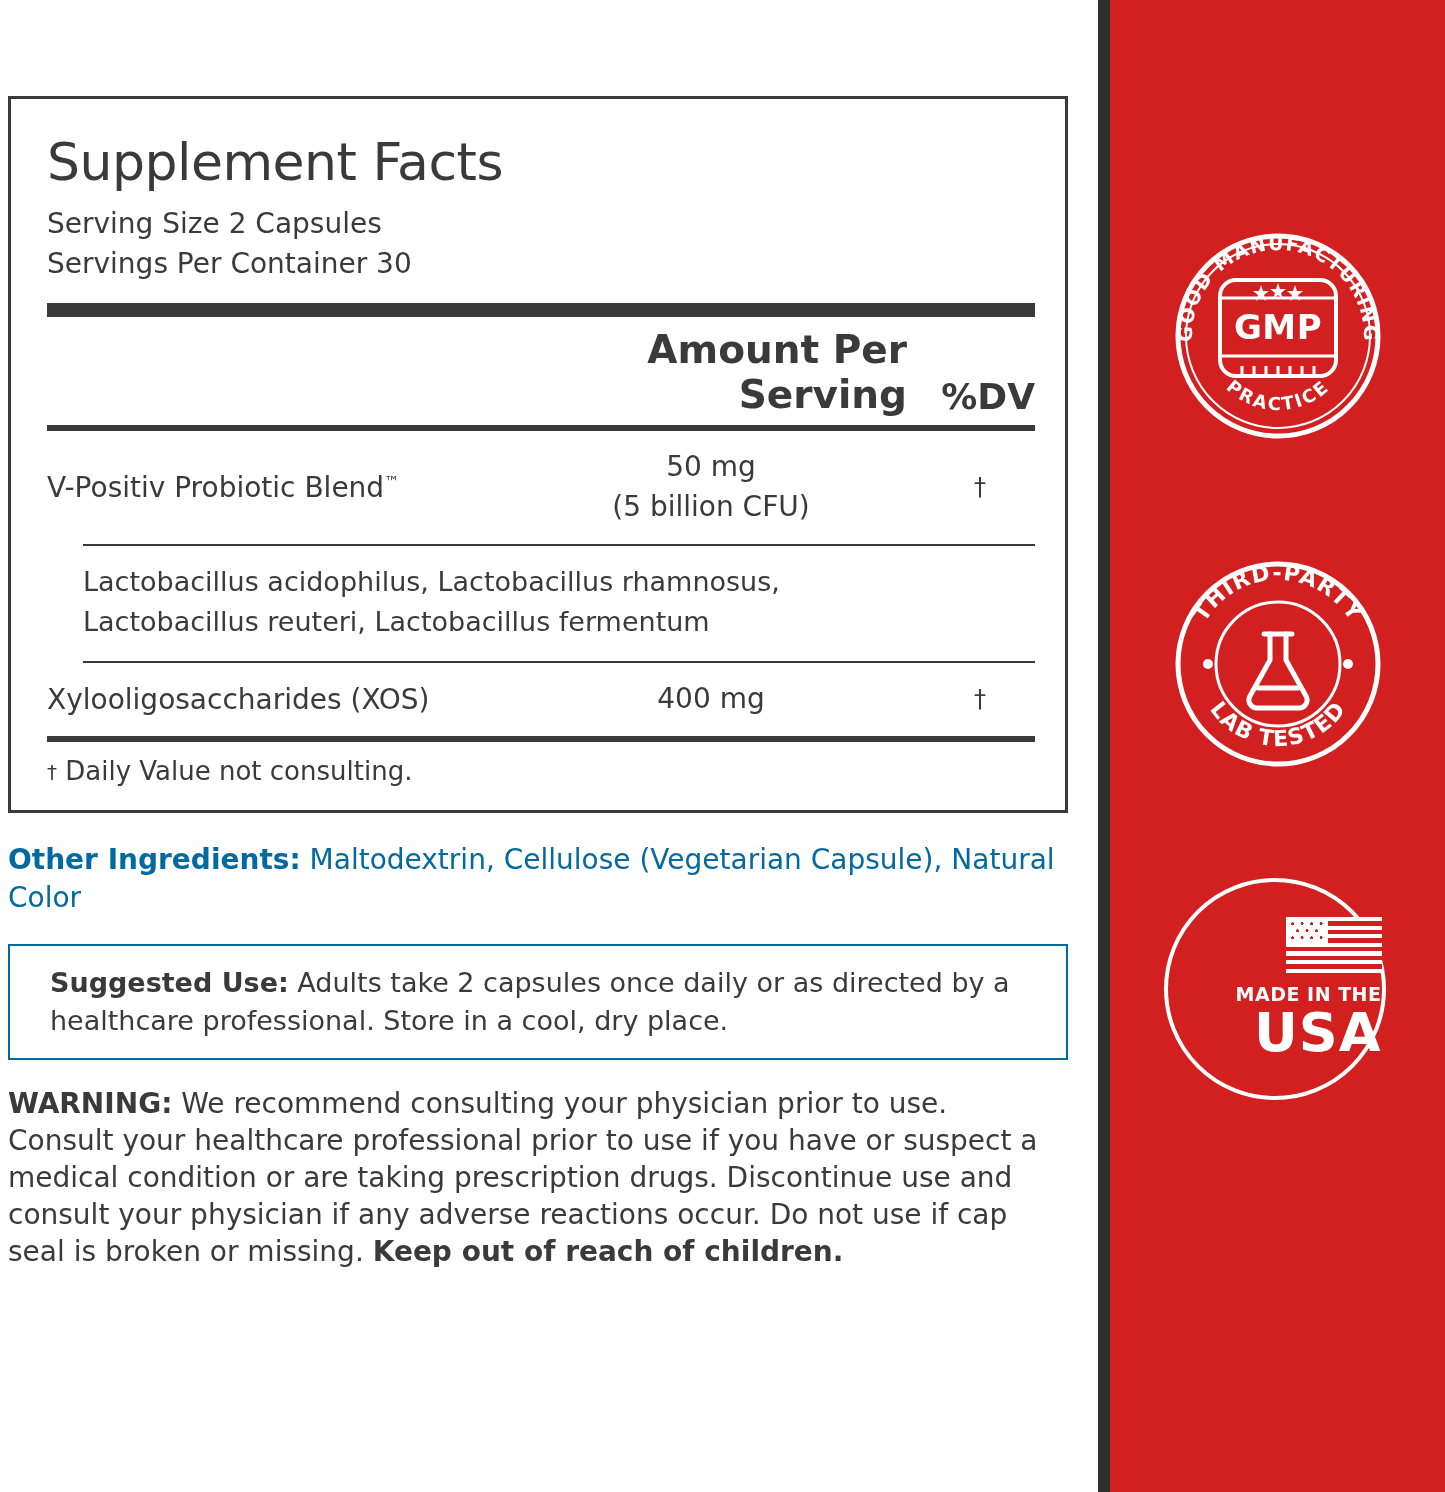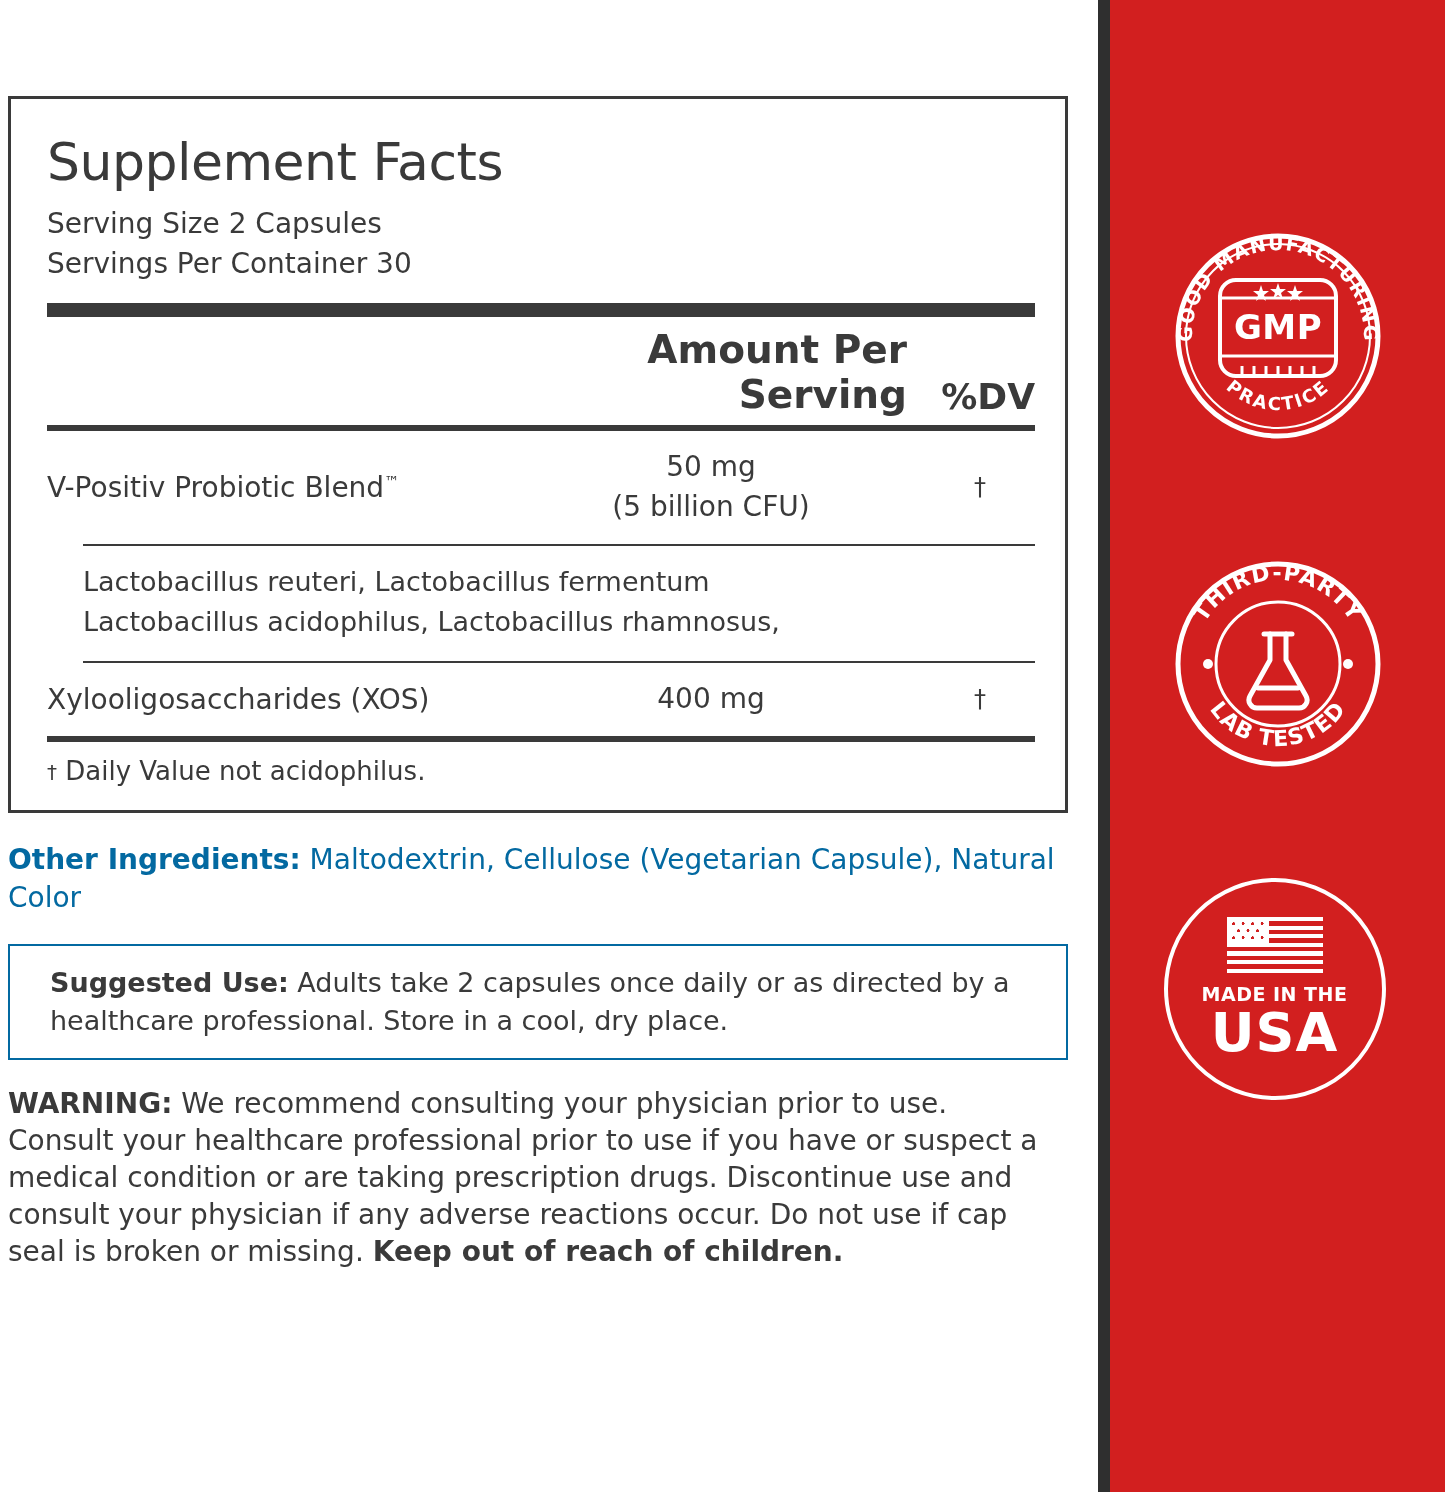--- a/index.html
+++ b/index.html
@@ -186,21 +186,21 @@
     position: relative;
   }
   .badge svg { display: block; }
 
   .usa-badge {
     width: 222px; height: 222px;
     border-radius: 50%;
     border: 4px solid #ffffff;
     display: flex;
     flex-direction: column;
-    align-items: center;
+    align-items: flex-end;
     justify-content: center;
     color: #fff;
   }
   .flag {
     width: 96px;
     height: 56px;
     position: relative;
     overflow: hidden;
     margin-bottom: 10px;
     background: #fff;
@@ -274,41 +274,41 @@
         <div class="amount">
           <div>50 mg</div>
           <div>(5 billion CFU)</div>
         </div>
         <div class="dv">†</div>
       </div>
 
       <div class="rule-thin indent-rule"></div>
 
       <div class="sub-ingredients">
+        <div>Lactobacillus acidophilus, Lactobacillus rhamnosus,</div>
         <div>Lactobacillus reuteri, Lactobacillus fermentum</div>
-        <div>Lactobacillus acidophilus, Lactobacillus rhamnosus,</div>
       </div>
 
       <div class="rule-thin indent-rule"></div>
 
       <div class="sf-row">
         <div class="name">
           <span>Xylooligosaccharides (XOS)</span>
         </div>
         <div class="amount">
           <div>400 mg</div>
         </div>
         <div class="dv">†</div>
       </div>
 
       <div class="rule-med"></div>
 
       <div class="footnote">
         <span class="dag">†</span>
-        <span>Daily Value not acidophilus.</span>
+        <span>Daily Value not consulting.</span>
       </div>
     </section>
 
     <p class="other-ing">
       <b>Other Ingredients:</b><span> Maltodextrin, Cellulose (Vegetarian Capsule), Natural Color</span>
     </p>
 
     <div class="sug-box">
       <b>Suggested Use:</b><span> Adults take 2 capsules once daily or as directed by a healthcare professional. Store in a cool, dry place.</span>
     </div>

